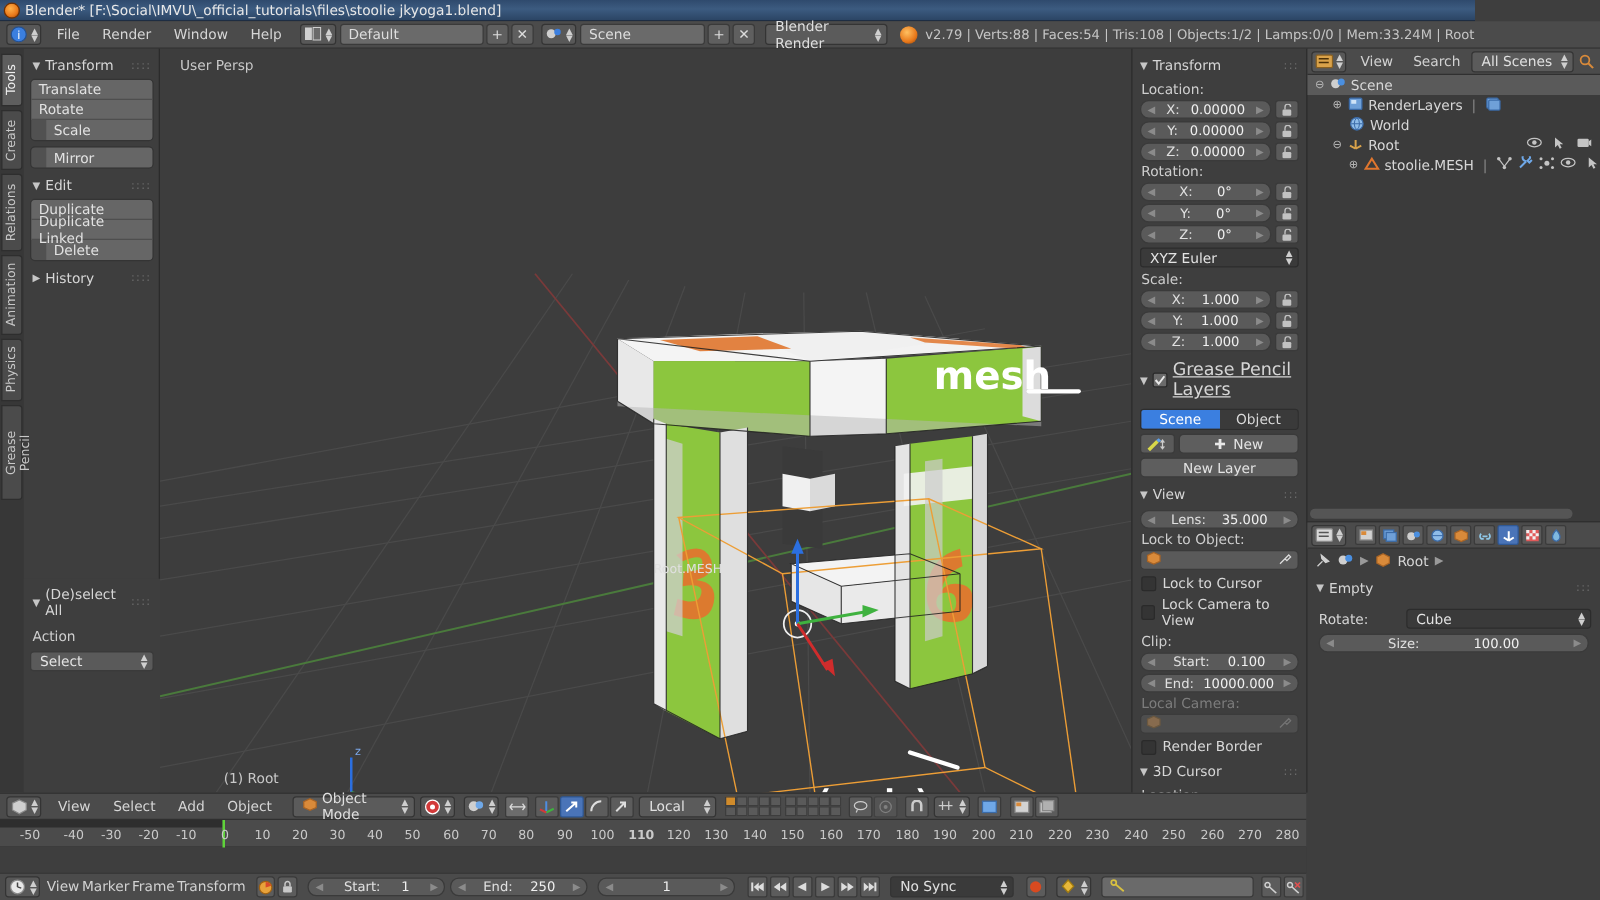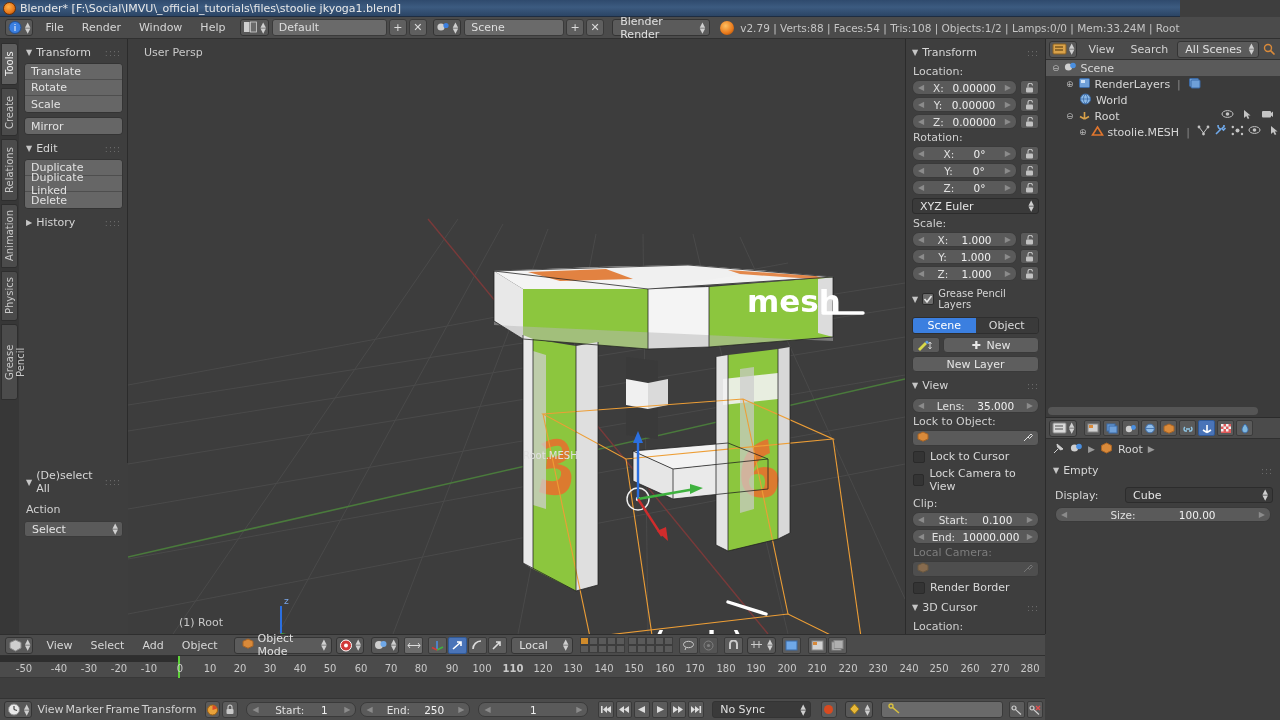--- a/index.html
+++ b/index.html
@@ -95,21 +95,21 @@
     color: #d6d6d6; font-size: 11px; padding: 3px 2px 4px 2px;
   }
   .paneltitle .grip { margin-left: auto; color: #6d6d6d; font-size: 9px; letter-spacing:1px;}
   .tri { font-size: 8px; color: #c6c6c6; }
   .btnbox { background: #515151; border: 1px solid #343434; border-radius: 4px; overflow: hidden; margin-bottom: 4px; }
   .tbtn {
     height: 16px; background: #666666; color: #e2e2e2;
     display: flex; align-items: center; padding: 0 6px; font-size: 11px;
     border-bottom: 1px solid #4e4e4e;
   }
-  .tbtn:last-child { border-bottom: none; }
+  .tbtn:last-child { border-bottom: none; margin-left: 12px; }
 
   
   .oppanel {
     position: absolute; left: 19px; top: 424px; width: 109px; height: 171px;
     background: #3e3e3e; padding: 3px 5px;
   }
   .oplabel { color: #cfcfcf; font-size: 11px; padding: 4px 2px 2px 2px; }
 
   
   .viewport {
@@ -816,21 +816,21 @@
           </div>
       </div>
 
       <div class="np-title" style="margin-top:4px;">
         <span class="tri">▼</span>
         <span class="chkbox" style="background:#6b6b6b;">
           <svg width="10" height="10" viewBox="0 0 10 10">
               <path d="M1.5,5 L4,8 L8.5,2" stroke="#e8e8e8" stroke-width="1.6" fill="none"></path>
             </svg>
         </span>
-        <span style="font-size:10px;">Grease Pencil Layers</span>
+        <span style="font-size:14px;text-decoration:underline;">Grease Pencil Layers</span>
       </div>
       <div class="segctl">
         <div class="seg on">Scene</div>
         <div class="seg off">Object</div>
       </div>
       <div style="display:flex;gap:3px;align-items:center;margin:3px 0;">
         <div class="lockbtn" style="width:28px;height:16px;">
           <svg width="20" height="11" viewBox="0 0 20 11">
               <path d="M2,9 L9,2 L11,4 L4,11 Z" fill="#d8d84a"></path>
               <path d="M9,2 L11,0.5 L13,2.5 L11,4 Z" fill="#5fa0e8"></path>
@@ -1117,21 +1117,21 @@
       <span>Root</span>
       <span style="color:#9a9a9a;font-size:9px;">▶</span>
     </div>
     <div class="pe-body">
       <div class="np-title">
         <span class="tri">▼</span>
         <span>Empty</span>
         <span class="grip">:::</span>
       </div>
       <div style="display:flex;align-items:center;gap:8px;margin:6px 0 3px 2px;">
-        <span style="width:62px;color:#d5d5d5;">Display:</span>
+        <span style="width:62px;color:#d5d5d5;">Rotate:</span>
         <div class="selbox" style="flex:1;margin:0;">
           <span>Cube</span>
           <span class="arrows">
               <span>▲</span>
               <span>▼</span>
             </span>
         </div>
       </div>
       <div class="numfield" style="margin:4px 2px;">
         <span class="chev">◀</span>

